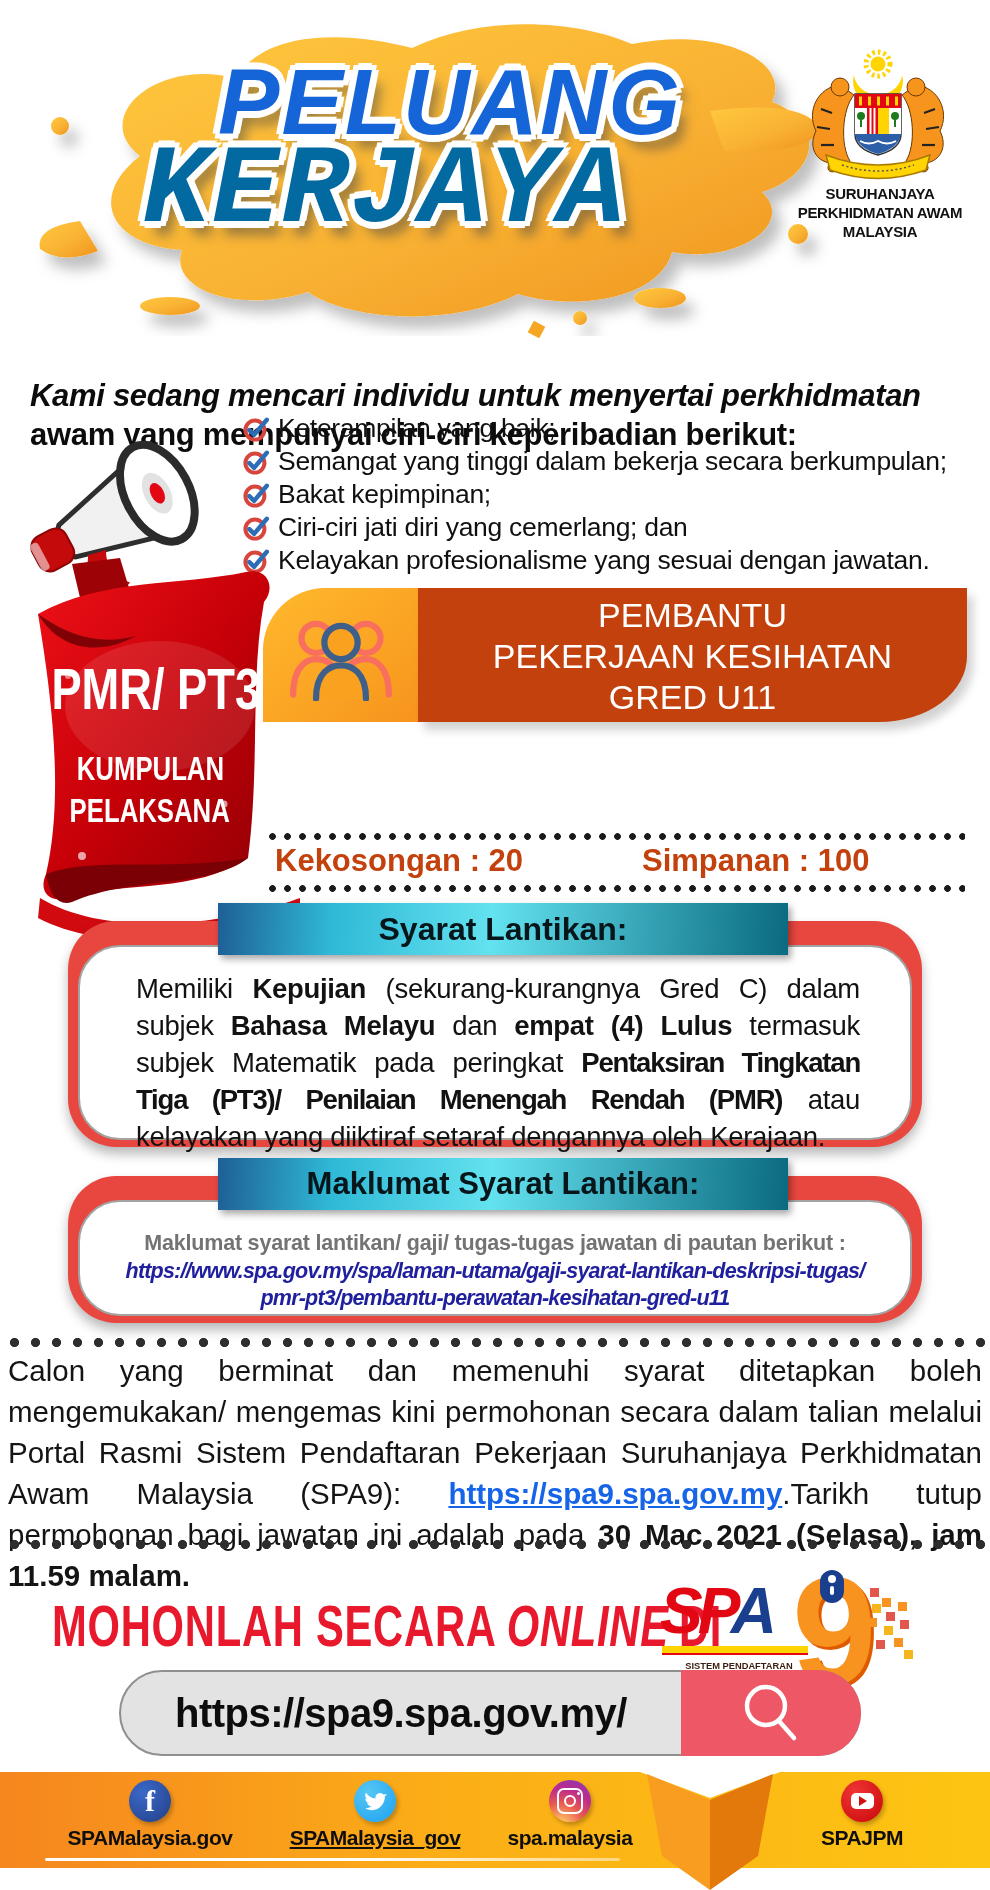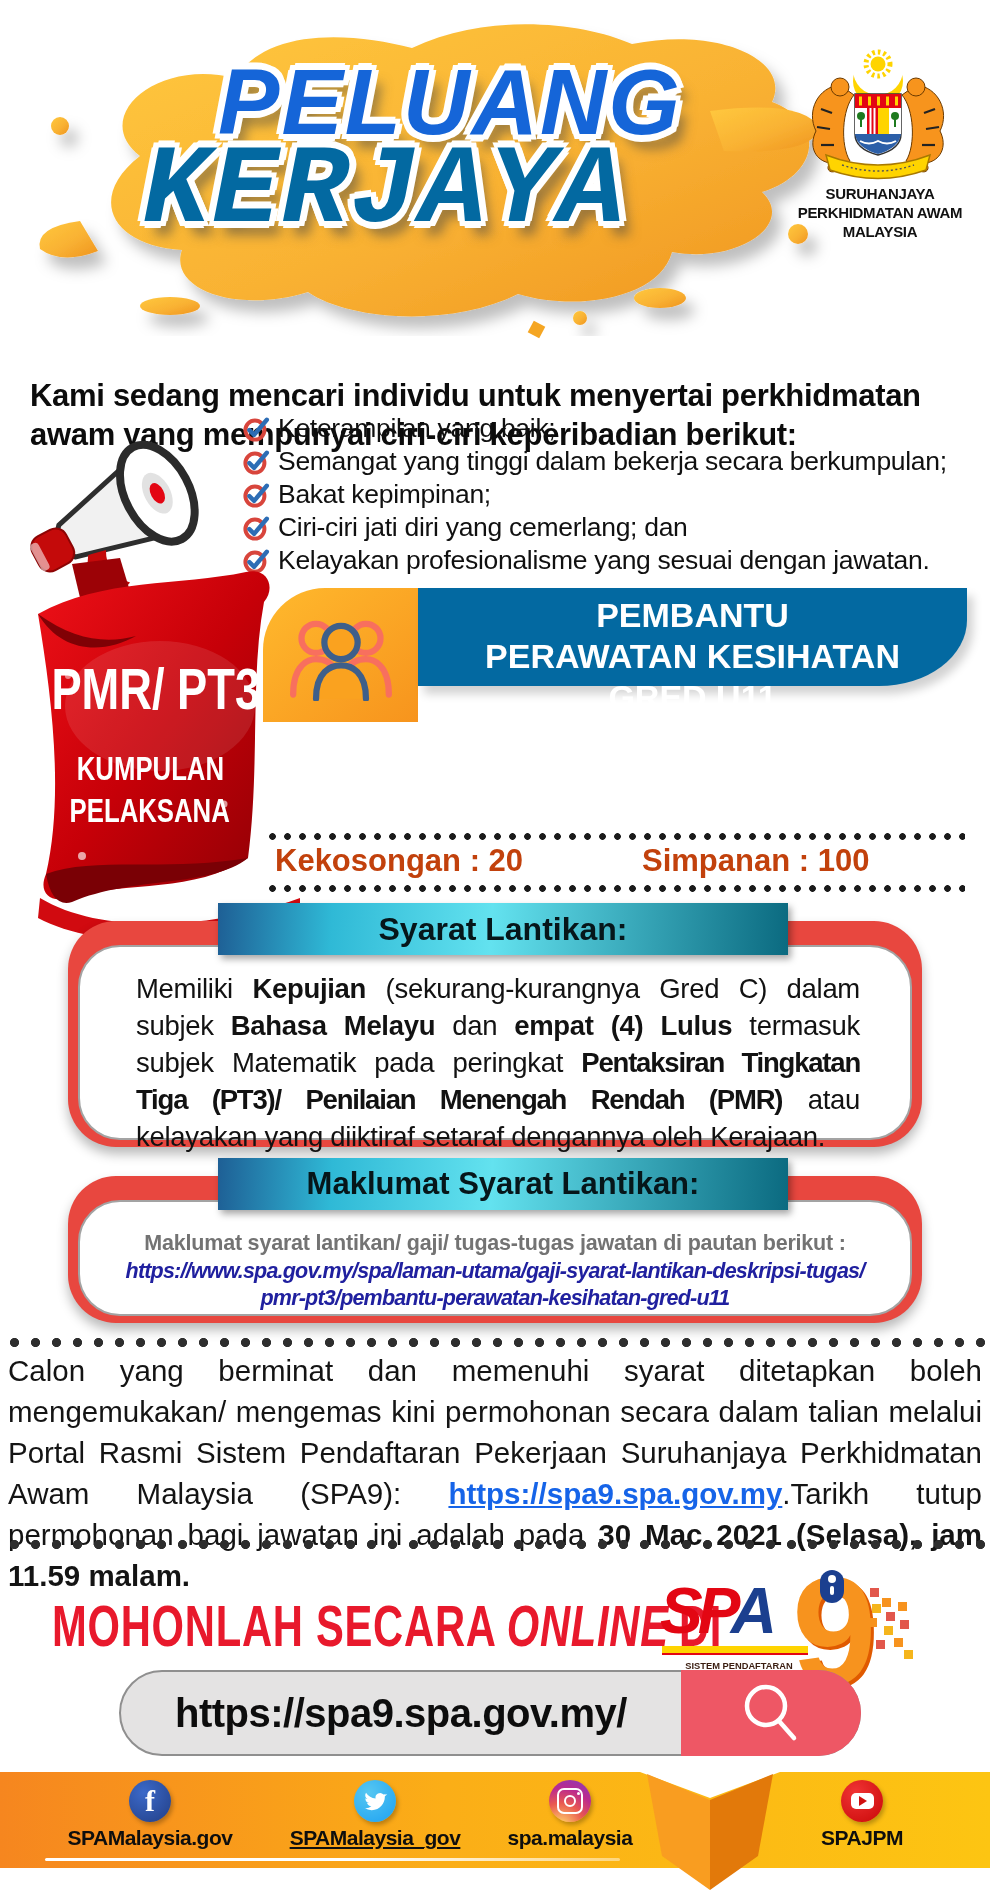--- a/index.html
+++ b/index.html
@@ -16,38 +16,38 @@
                  -7px 0 0 #fff,7px 0 0 #fff,0 -7px 0 #fff,0 7px 0 #fff,
                  10px 14px 12px rgba(70,70,70,.55);}
   .title-peluang{left:185px;top:50px;width:530px;font-size:92px;color:#1565d8;}
   .title-kerjaya{left:60px;top:128px;width:650px;font-size:112px;color:#0369a1;font-family:Liberation Mono, monospace;}
   .crest{left:798px;top:48px;width:160px;height:132px;}
   .org-text{left:786px;top:184px;width:188px;text-align:center;font-weight:bold;
     font-size:15px;line-height:19px;letter-spacing:-0.3px;color:#111;}
 
   
   .intro-heading{left:30px;width:950px;font-weight:bold;font-size:31px;color:#0c0c0c;letter-spacing:-0.3px;}
-  .intro-h1{top:378px;} .intro-h2{top:417px;}
+  .intro-h1{top:378px;font-style:italic;} .intro-h2{top:417px;}
   .traits{left:243px;top:412px;width:740px;list-style:none;margin:0;padding:0;}
   .traits li{display:flex;align-items:center;height:33px;font-size:26.5px;color:#101010;letter-spacing:-0.3px;}
   .traits li svg{flex:0 0 auto;margin-right:8px;}
   .megaphone{left:2px;top:412px;width:246px;height:196px;}
 
   
   .scroll-svg{left:10px;top:556px;width:290px;height:390px;}
   .scroll-text{width:256px;left:22px;text-align:center;color:#fff;font-weight:bold;white-space:nowrap;}
   .scroll-text>span{display:inline-block;transform:scaleX(.78);}
   .scroll-pmr{top:655px;font-size:58px;}
   .scroll-k1{top:750px;font-size:33px;}
   .scroll-k2{top:792px;font-size:33px;}
   .orange-block{left:263px;top:588px;width:155px;height:134px;
     background:linear-gradient(140deg,#ffb92d,#f7941d);border-top-left-radius:62px;
     display:flex;align-items:center;justify-content:center;}
-  .blue-banner{left:418px;top:588px;width:549px;height:98px;background:#0369a1;
-    border-radius:0 0 88px 0 / 0 0 66px 0;color:#fff;text-align:center;font-weight:bold;
+  .blue-banner{left:418px;top:588px;width:549px;height:134px;background:#c2410c;
+    border-radius:0 0 88px 0 / 0 0 66px 0;color:#fff;text-align:center;font-weight:normal;
     font-size:34px;line-height:41px;padding-top:7px;box-sizing:border-box;
     box-shadow:6px 8px 10px rgba(0,0,0,.18);}
   .ministry{left:263px;top:722px;width:704px;height:104px;
     background:linear-gradient(90deg,#e3211b,#ed6a0f 55%,#f9ae17);
     text-align:center;color:#101010;font-weight:bold;box-shadow:6px 8px 10px rgba(0,0,0,.18);}
   .min1{margin-top:9px;font-size:37px;transform:scaleX(.93);}
   .min2{margin-top:3px;font-size:36px;}
   .dots-small{left:265px;width:700px;height:9px;
     background-image:radial-gradient(circle,#1a1a1a 3px,transparent 3.7px);
     background-size:15px 9px;background-position:0 50%;}
@@ -328,21 +328,21 @@
       </g>
       <g stroke="#3e5f8a" stroke-width="6" fill="#faa21f" stroke-linecap="round">
         <circle cx="50" cy="32" r="16"></circle>
         <path d="M26,86 C26,60 40,54 50,54 C60,54 74,60 74,86"></path>
       </g>
     </svg>
   </div>
 
   <div class="abs blue-banner">
     <div>PEMBANTU</div>
-    <div>PERAWATAN KESIHATAN</div>
+    <div>PEKERJAAN KESIHATAN</div>
     <div>GRED U11</div>
   </div>
 
 
   <div class="abs dots-small dots1"></div>
   <div class="abs count vacancy">Kekosongan : 20</div>
   <div class="abs count reserve">Simpanan : 100</div>
   <div class="abs dots-small dots2"></div>
 
   <div class="abs frame frame1">

